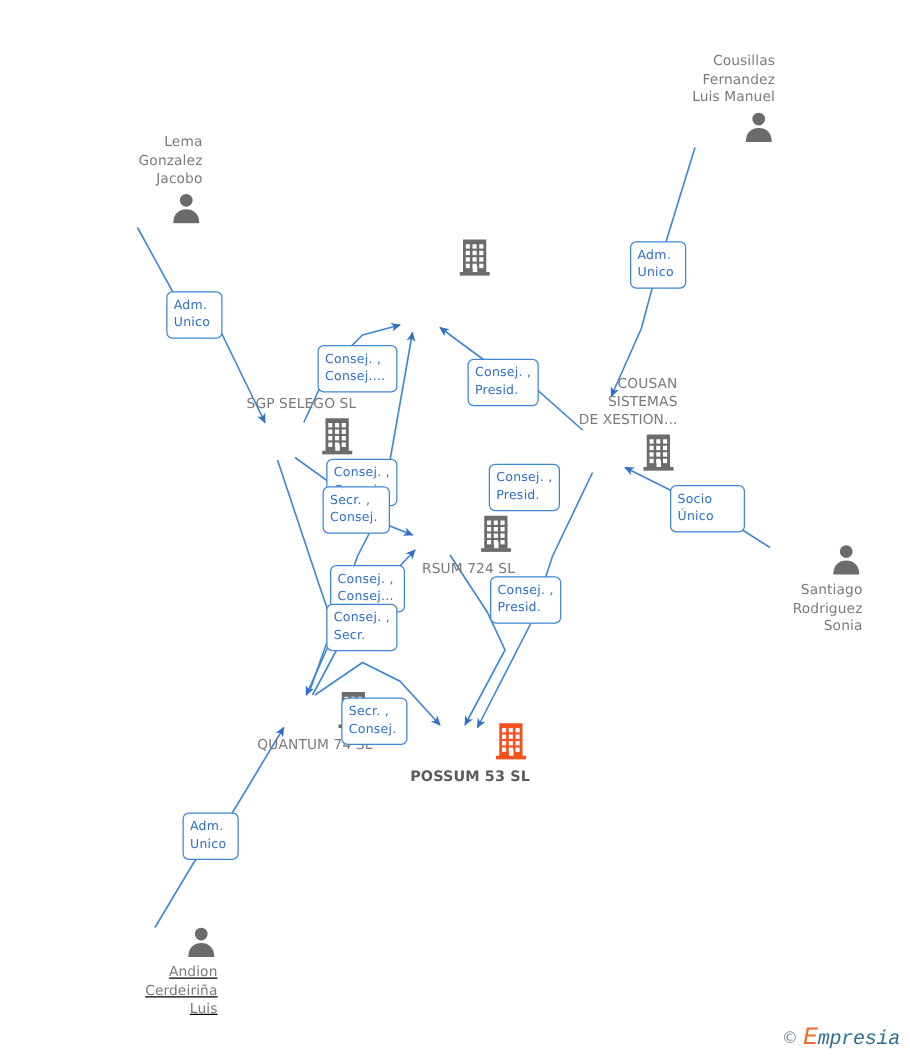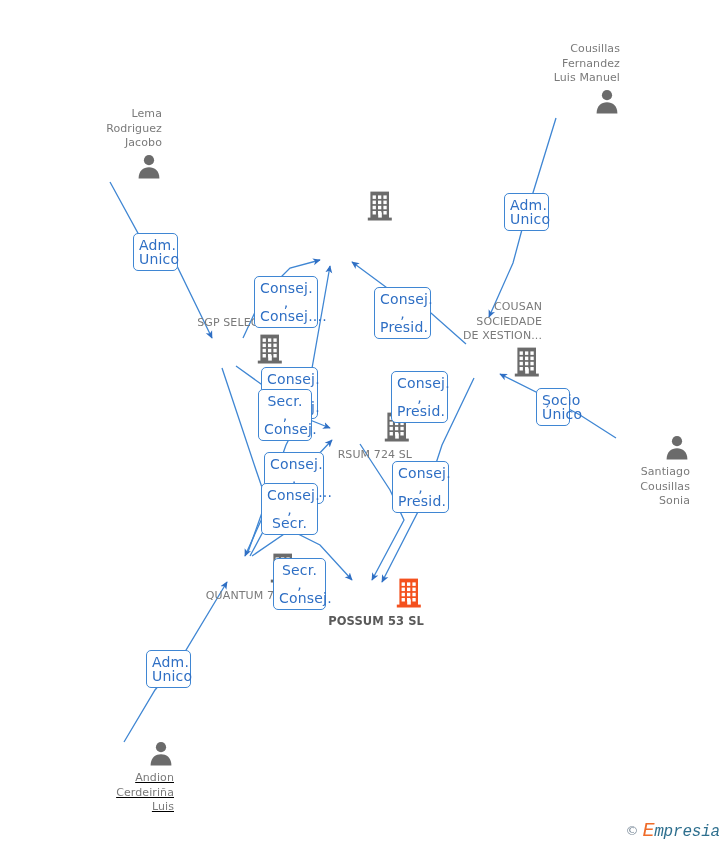--- a/index.html
+++ b/index.html
@@ -55,23 +55,23 @@
     font-weight: bold;
     font-size: 11.5px;
   }
   .rel-label {
     position: absolute;
     box-sizing: border-box;
     background: #ffffff;
     border: 1.4px solid #3f86d3;
     border-radius: 5px;
     color: #2f6fc4;
-    font-size: 14px;
+    font-size: 10px;
     line-height: 14px;
-    text-align: center;
+    text-align: left;
     padding: 4px 5px 4px 5px;
     white-space: pre-line;
     letter-spacing: 0.2px;
   }
   .watermark {
     position: absolute;
     right: 8px;
     bottom: 8px;
     display: flex;
     align-items: center;
@@ -118,21 +118,21 @@
         <path d="M360,444 L390,490 L404,520 L372,580" fill="none" stroke="#3f86d3" stroke-width="1.3" marker-end="url(#arrow-blue)"></path>
         <path d="M474,378 L442,445 L424,500 L382,582" fill="none" stroke="#3f86d3" stroke-width="1.3" marker-end="url(#arrow-blue)"></path>
         <path d="M616,438 L580,415 L552,400 L500,374" fill="none" stroke="#3f86d3" stroke-width="1.3" marker-end="url(#arrow-blue)"></path>
         <path d="M124,742 L155,690 L180,660 L227,582" fill="none" stroke="#3f86d3" stroke-width="1.3" marker-end="url(#arrow-blue)"></path>
       </g>
   </svg>
 
   <div id="node-layer">
       <div class="node" style="left: 102px; top: 107px;">
         <span class="node-label above">Lema
-Rodriguez
+Gonzalez
 Jacobo</span>
         <span class="node-icon"><svg width="26" height="26" viewBox="0 0 26 26" aria-hidden="true">
             <circle cx="13" cy="7.2" r="5.1" fill="#6b6b6b"></circle>
             <path d="M2.6 25.5 C2.6 17.8 7.3 14.3 13 14.3 C18.7 14.3 23.4 17.8 23.4 25.5 Z" fill="#6b6b6b"></path>
           </svg></span>
       </div>
       <div class="node" style="left: 560px; top: 42px;">
         <span class="node-label above">Cousillas
 Fernandez
 Luis Manuel</span>
@@ -175,21 +175,21 @@
             <rect x="16.4" y="5.4" width="3.3" height="3.5" fill="#ffffff"></rect>
             <rect x="16.4" y="10.600000000000001" width="3.3" height="3.5" fill="#ffffff"></rect>
             <rect x="16.4" y="15.8" width="3.3" height="3.5" fill="#ffffff"></rect>
             <rect x="16.4" y="21" width="3.3" height="3.5" fill="#ffffff"></rect>
             <rect x="11.2" y="22.4" width="3.6" height="5.6" fill="#ffffff"></rect>
             <rect x="0.8" y="27.6" width="24" height="2.9" fill="#6b6b6b"></rect>
           </svg></span>
       </div>
       <div class="node" style="left: 482px; top: 300px;">
         <span class="node-label above">COUSAN
-SOCIEDADE
+SISTEMAS
 DE XESTION...</span>
         <span class="node-icon"><svg width="28" height="32" viewBox="0 0 28 32" aria-hidden="true">
             <rect x="3.4" y="1.6" width="18.6" height="26.4" fill="#6b6b6b"></rect>
             <rect x="5.6" y="5.4" width="3.3" height="3.5" fill="#ffffff"></rect>
             <rect x="5.6" y="10.600000000000001" width="3.3" height="3.5" fill="#ffffff"></rect>
             <rect x="5.6" y="15.8" width="3.3" height="3.5" fill="#ffffff"></rect>
             <rect x="5.6" y="21" width="3.3" height="3.5" fill="#ffffff"></rect>
             <rect x="11" y="5.4" width="3.3" height="3.5" fill="#ffffff"></rect>
             <rect x="11" y="10.600000000000001" width="3.3" height="3.5" fill="#ffffff"></rect>
             <rect x="11" y="15.8" width="3.3" height="3.5" fill="#ffffff"></rect>
@@ -221,21 +221,21 @@
             <rect x="0.8" y="27.6" width="24" height="2.9" fill="#6b6b6b"></rect>
           </svg></span>
         <span class="node-label below">RSUM 724 SL</span>
       </div>
       <div class="node" style="left: 630px; top: 434px;">
         <span class="node-icon"><svg width="26" height="26" viewBox="0 0 26 26" aria-hidden="true">
             <circle cx="13" cy="7.2" r="5.1" fill="#6b6b6b"></circle>
             <path d="M2.6 25.5 C2.6 17.8 7.3 14.3 13 14.3 C18.7 14.3 23.4 17.8 23.4 25.5 Z" fill="#6b6b6b"></path>
           </svg></span>
         <span class="node-label below">Santiago
-Cousillas
+Rodriguez
 Sonia</span>
       </div>
       <div class="node" style="left: 238px; top: 552px;">
         <span class="node-icon"><svg width="28" height="32" viewBox="0 0 28 32" aria-hidden="true">
             <rect x="3.4" y="1.6" width="18.6" height="26.4" fill="#6b6b6b"></rect>
             <rect x="5.6" y="5.4" width="3.3" height="3.5" fill="#ffffff"></rect>
             <rect x="5.6" y="10.600000000000001" width="3.3" height="3.5" fill="#ffffff"></rect>
             <rect x="5.6" y="15.8" width="3.3" height="3.5" fill="#ffffff"></rect>
             <rect x="5.6" y="21" width="3.3" height="3.5" fill="#ffffff"></rect>
             <rect x="11" y="5.4" width="3.3" height="3.5" fill="#ffffff"></rect>
@@ -295,21 +295,21 @@
       <div class="rel-label" style="left: 258px; top: 389px; width: 54px; min-height: 34px;">Secr. ,
 Consej.</div>
       <div class="rel-label" style="left: 391px; top: 371px; width: 57px; min-height: 34px;">Consej. ,
 Presid.</div>
       <div class="rel-label" style="left: 264px; top: 452px; width: 60px; min-height: 34px;">Consej. ,
 Consej...</div>
       <div class="rel-label" style="left: 261px; top: 483px; width: 57px; min-height: 34px;">Consej. ,
 Secr.</div>
       <div class="rel-label" style="left: 392px; top: 461px; width: 57px; min-height: 34px;">Consej. ,
 Presid.</div>
-      <div class="rel-label" style="left: 536px; top: 388px; width: 34px; min-height: 34px;">Socio
+      <div class="rel-label" style="left: 536px; top: 388px; width: 60px; min-height: 34px;">Socio
 Único</div>
       <div class="rel-label" style="left: 273px; top: 558px; width: 53px; min-height: 34px;">Secr. ,
 Consej.</div>
       <div class="rel-label" style="left: 146px; top: 650px; width: 45px; min-height: 33px;">Adm.
 Unico</div>
     </div>
 
   <div class="watermark">
     <span class="copy">©</span>
     <span class="brand"><span class="cap">E</span><span>mpresia</span></span>

